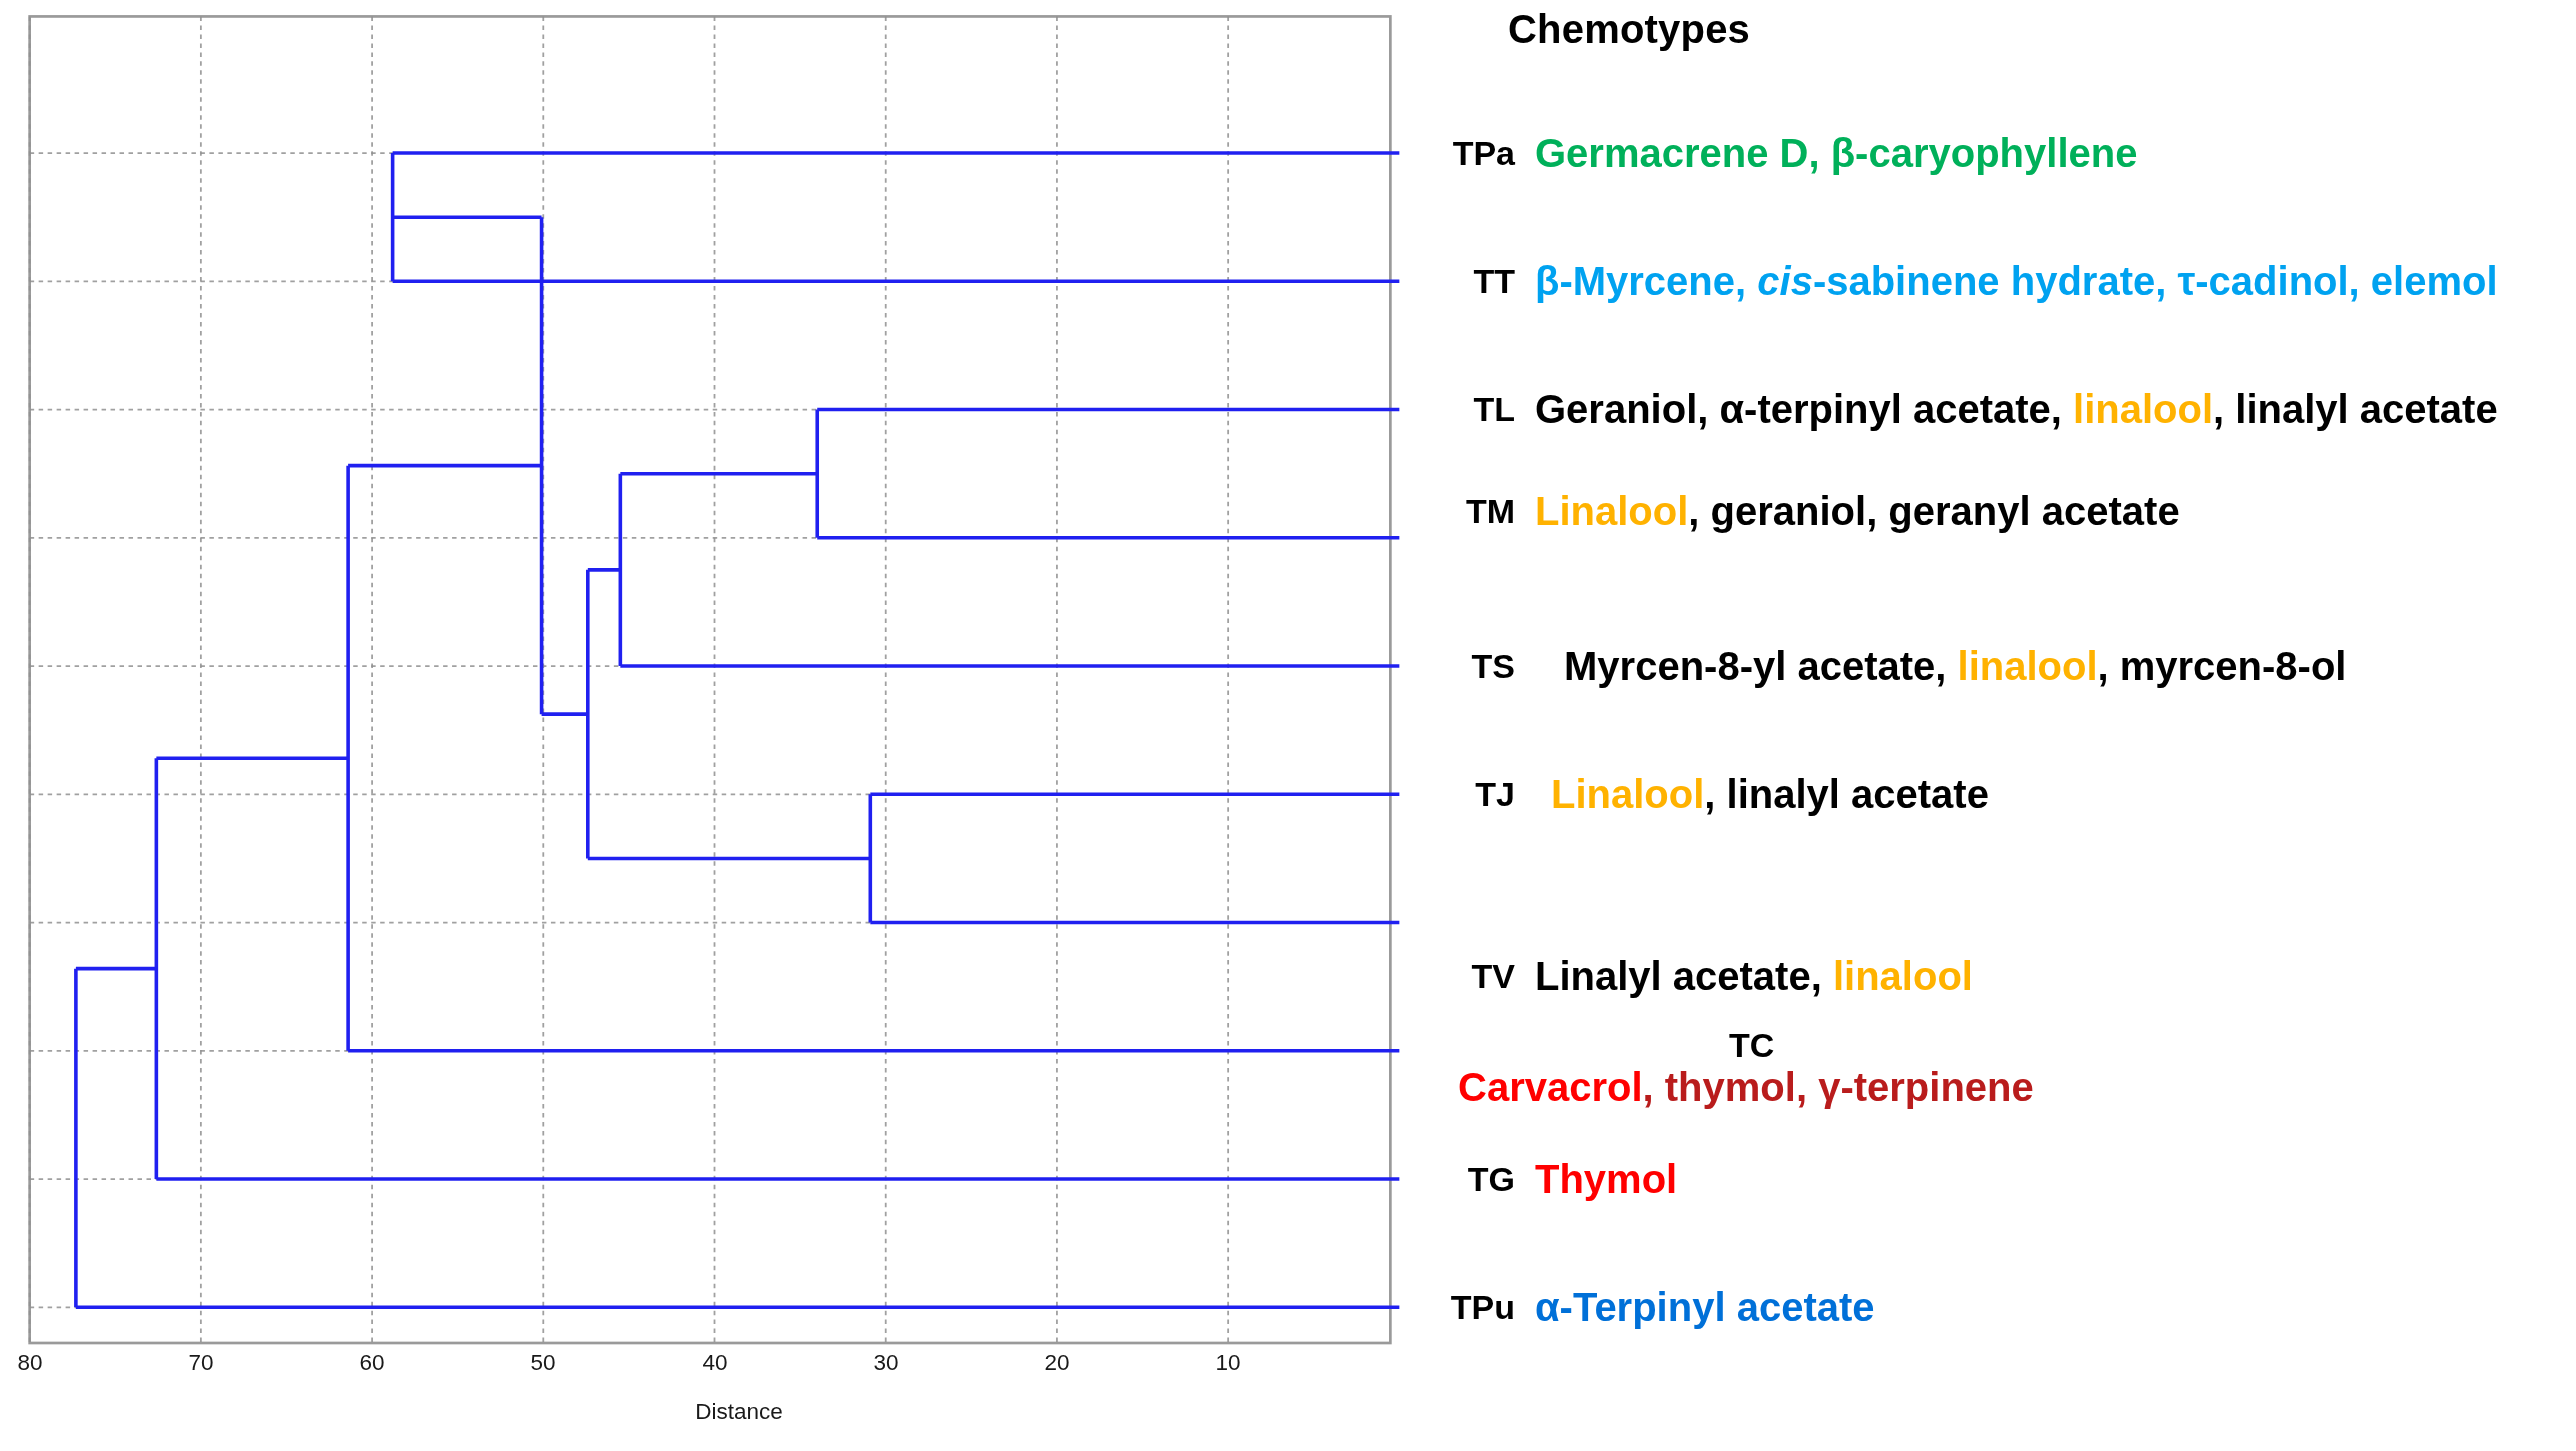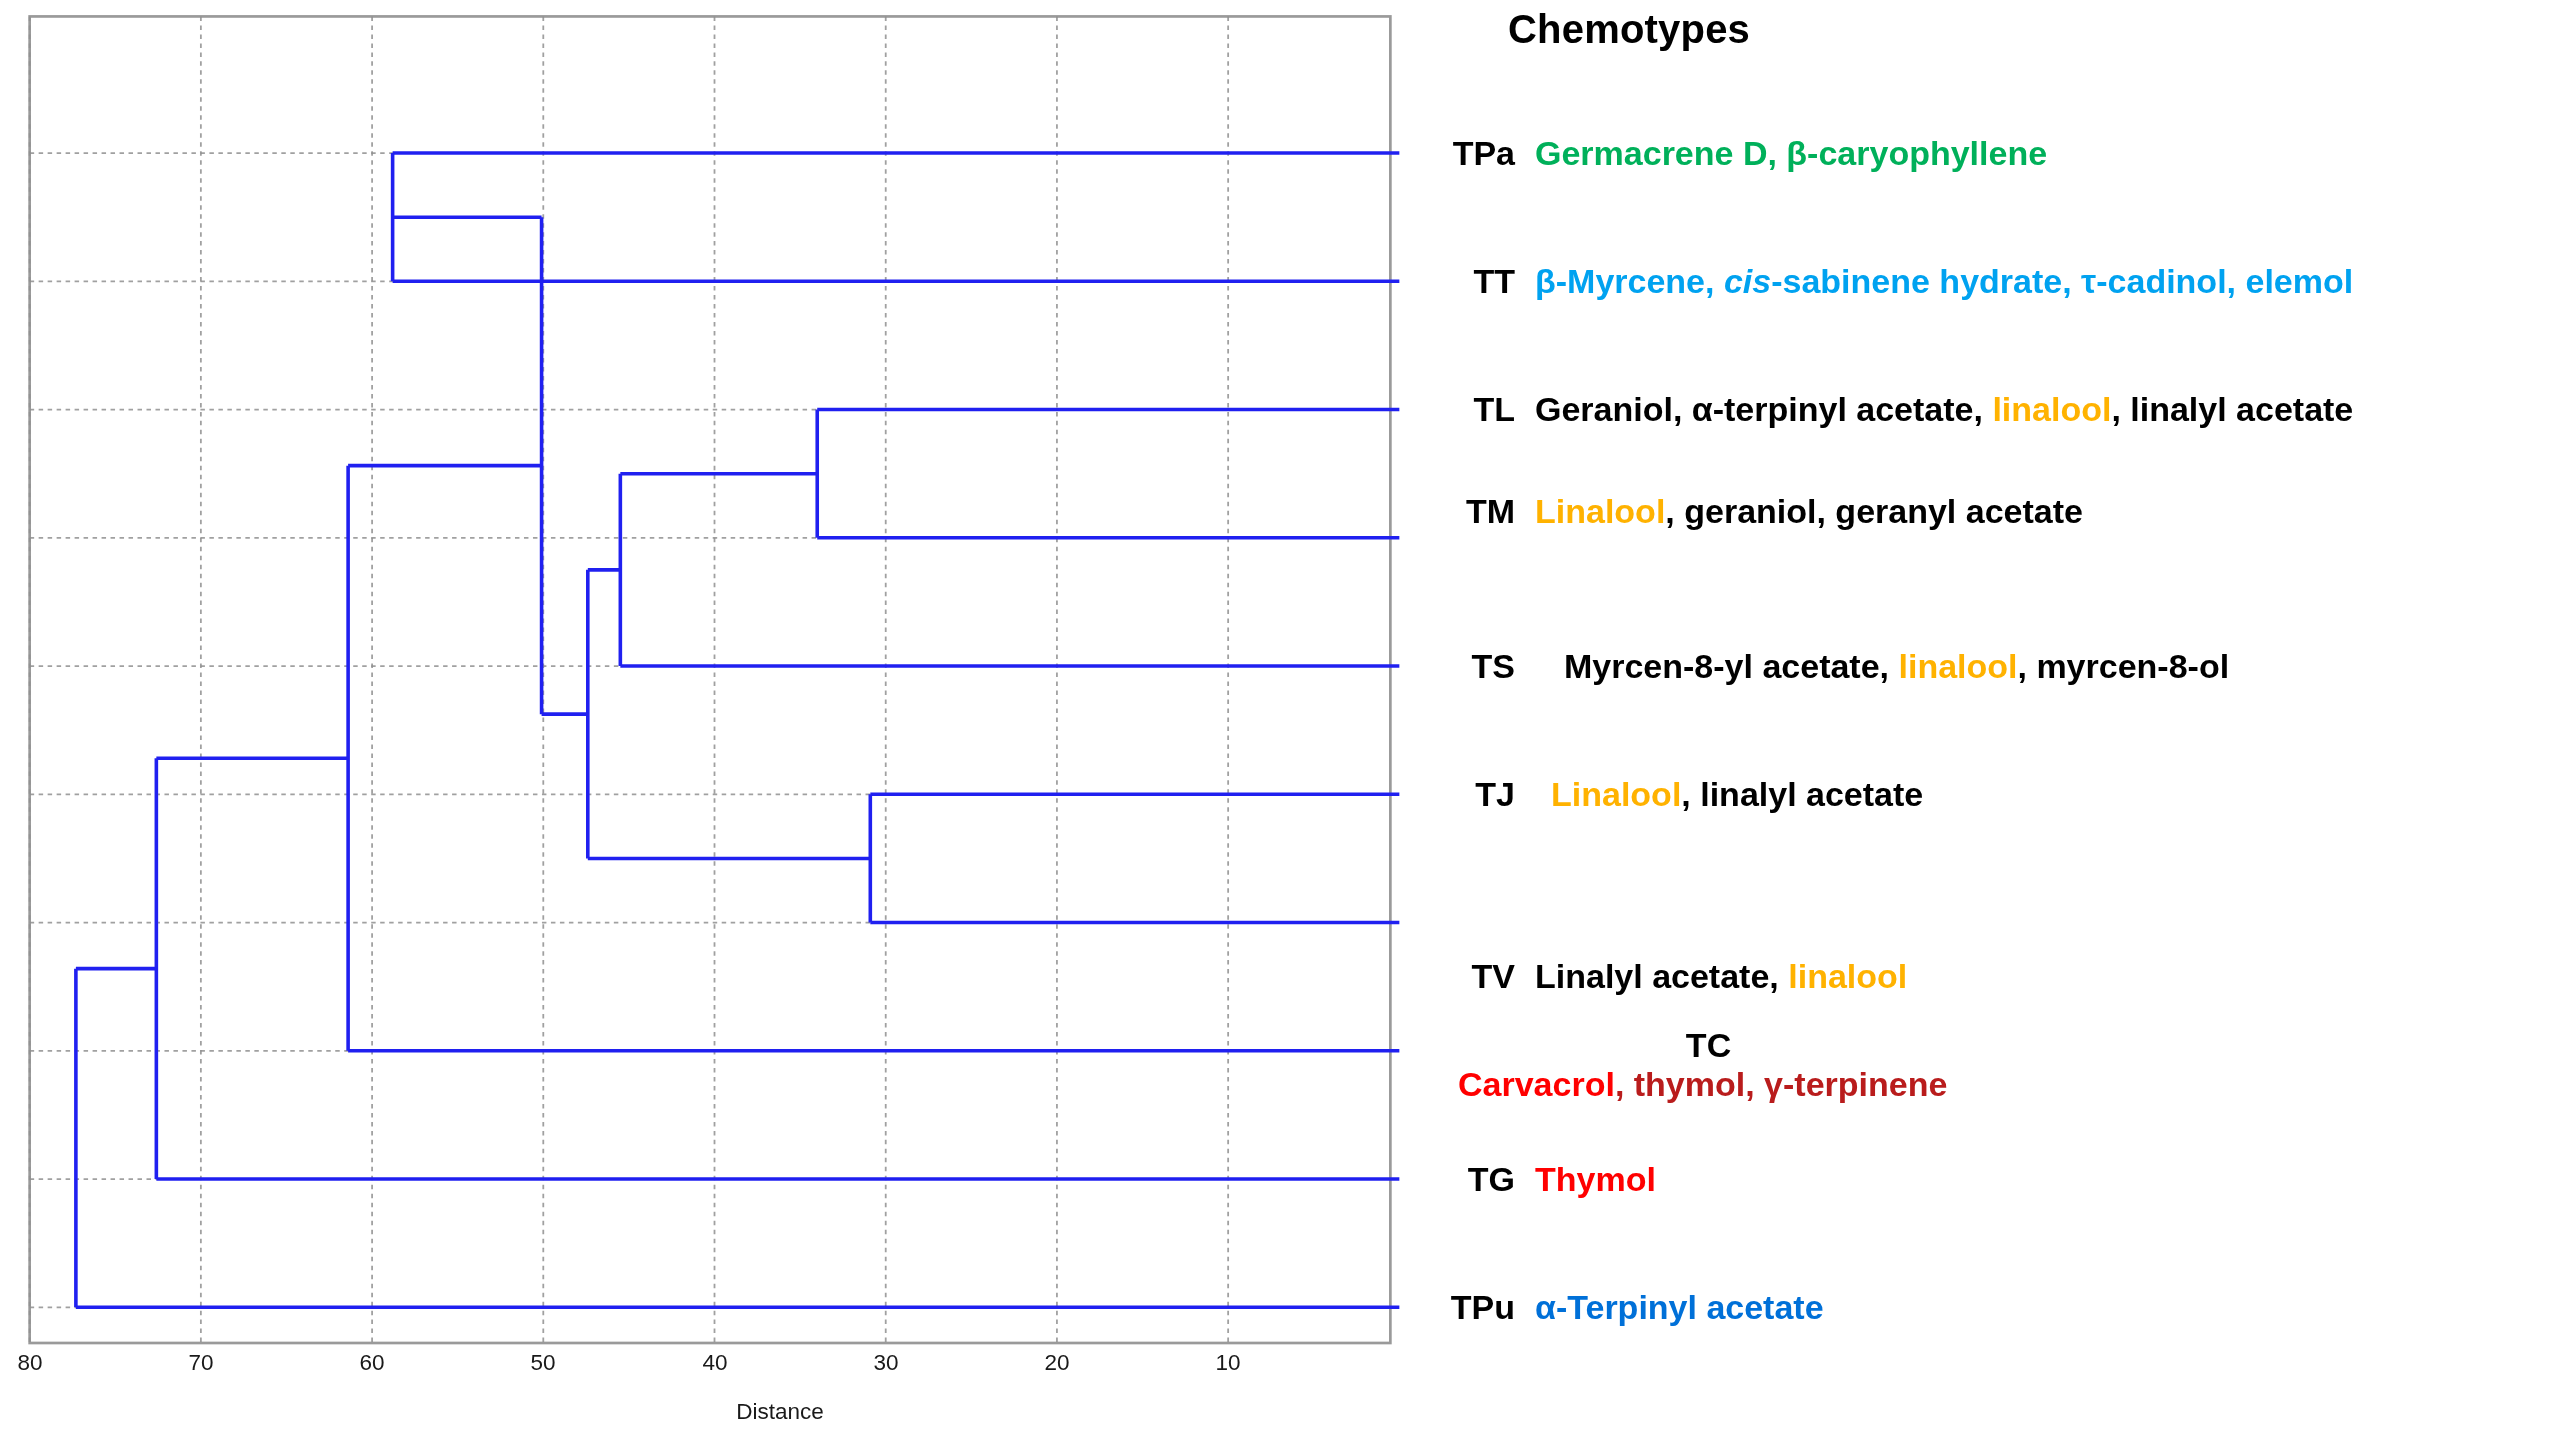--- a/index.html
+++ b/index.html
@@ -83,21 +83,21 @@
     width: 77px;
     text-align: right;
     font-size: 34px;
     font-weight: bold;
     color: #000000;
     flex: 0 0 auto;
   }
   .chem-desc {
     display: inline-block;
     margin-left: 20px;
-    font-size: 34px;
+    font-size: 40px;
     font-weight: bold;
     color: #000000;
     flex: 0 0 auto;
   }
   .chem-desc .it { font-style: italic; }
 </style>
 </head>
 <body>
 
 <div id="page">
@@ -160,21 +160,21 @@
     <div id="axis-ticks">
         <div class="tick-label" style="left: 30px; top: 1350px;">80</div>
         <div class="tick-label" style="left: 201px; top: 1350px;">70</div>
         <div class="tick-label" style="left: 372px; top: 1350px;">60</div>
         <div class="tick-label" style="left: 543px; top: 1350px;">50</div>
         <div class="tick-label" style="left: 715px; top: 1350px;">40</div>
         <div class="tick-label" style="left: 886px; top: 1350px;">30</div>
         <div class="tick-label" style="left: 1057px; top: 1350px;">20</div>
         <div class="tick-label" style="left: 1228px; top: 1350px;">10</div>
       </div>
-    <div id="axis-title" style="left: 780px; top: 1399px;">Distance</div>
+    <div id="axis-title" style="left: 739px; top: 1399px;">Distance</div>
   </div>
 
   <div id="legend">
     <div id="legend-title">Chemotypes</div>
     <div id="legend-rows">
         <div class="chem-row" style="top: 129px;">
           <span class="chem-code">TPa</span>
           <span class="chem-desc"><span style="color: rgb(0, 176, 90);">Germacrene D, β-caryophyllene</span></span>
         </div>
         <div class="chem-row" style="top: 257px;">

